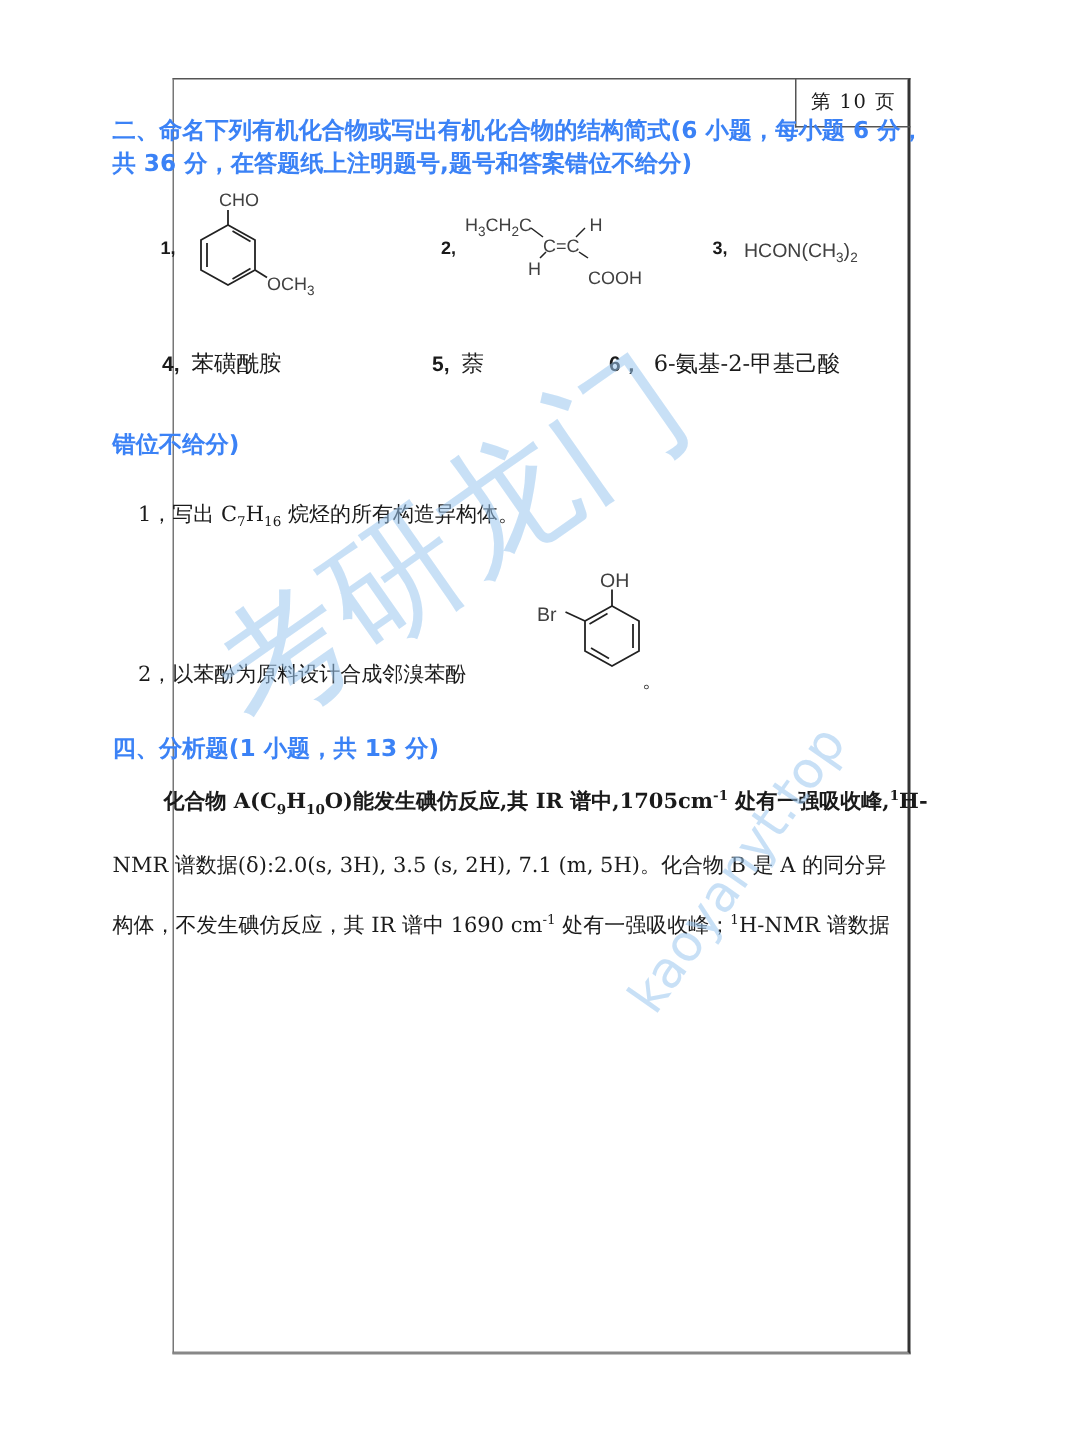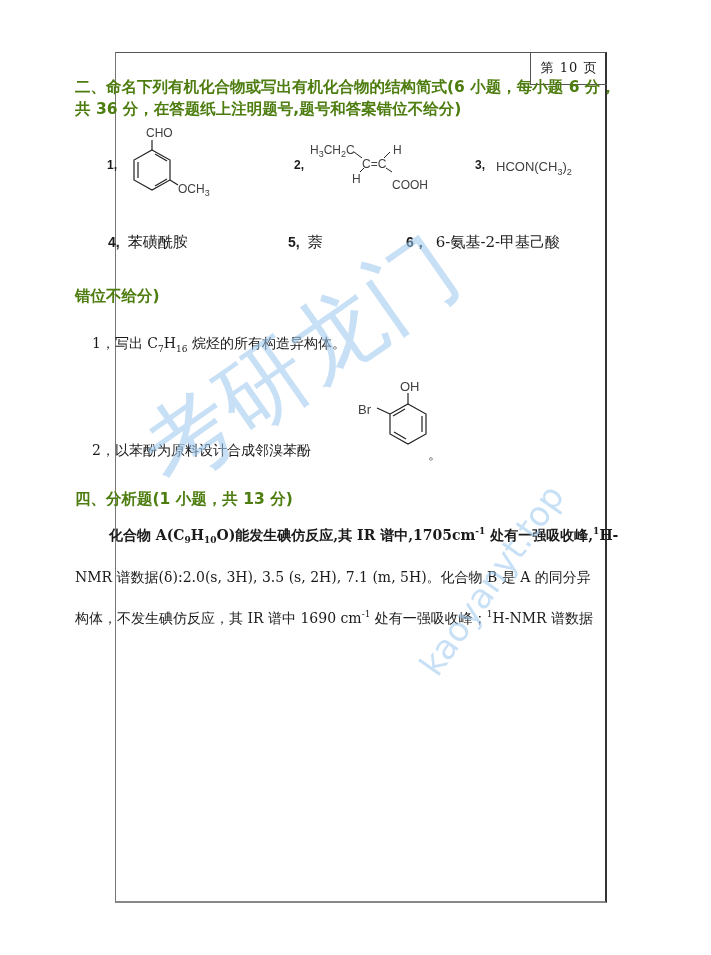--- a/index.html
+++ b/index.html
@@ -5,21 +5,21 @@
   html, body { margin:0; padding:0; background:#ffffff; }
   body { width:711px; height:955px; position:relative; overflow:hidden;
          font-family:"DejaVu Serif", serif; color:#1a1a1a; }
   .frame { position:absolute; left:67px; top:52px; width:492px; height:851px;
            border-left:1px solid #777; border-top:1px solid #555;
            border-right:2px solid #333; border-bottom:2px solid #888; box-sizing:border-box;margin-left:48px; }
   .page-box { position:absolute; right:-2px; top:-1px; width:77px; height:33px;
               border:1px solid #555; border-right:none; border-top:none; box-sizing:border-box;
               font-size:13px; display:flex; align-items:center; justify-content:center; letter-spacing:1px; }
   .abs { position:absolute; }
-  .section-title { font-family:"DejaVu Sans", sans-serif; font-weight:bold; font-size:15.5px; line-height:22px; color:#4d7c0f; }
+  .section-title { font-family:"DejaVu Sans", sans-serif; font-weight:bold; font-size:15.5px; line-height:22px; color:#3b82f6; }
   .label-bold { font-family:"Liberation Sans", sans-serif; font-weight:bold; font-size:12px; }
   .chem { font-family:"Liberation Sans", sans-serif; font-size:12px; color:#404040; }
   .body-text { font-size:14px; line-height:37px; }
   .name-item { font-size:15px; }
   .name-item b { font-family:"Liberation Sans", sans-serif; font-size:14px; margin-right:8px; }
   sub, sup { font-size:9px; }
   .watermark { position:absolute; color:#9cc8f0; opacity:0.55; pointer-events:none; }
 </style>
 </head>
 <body>

